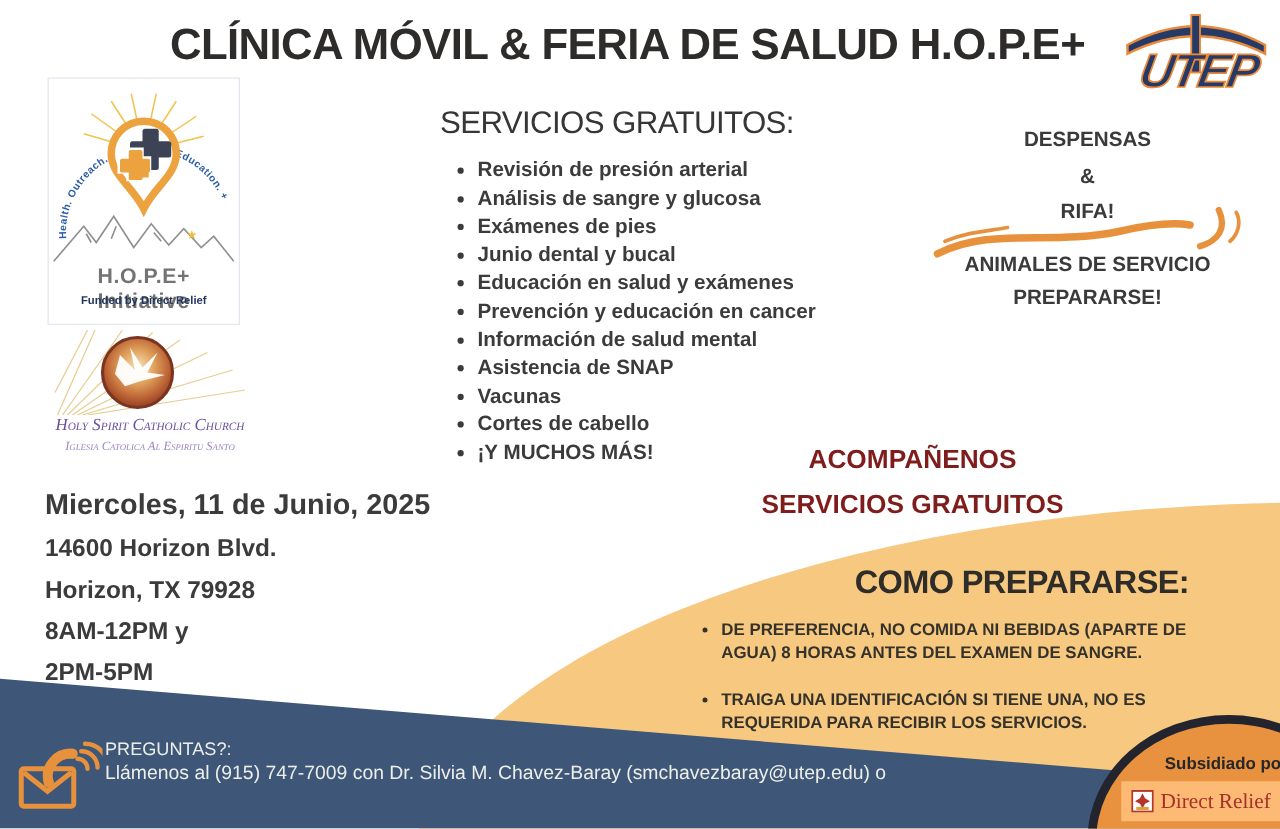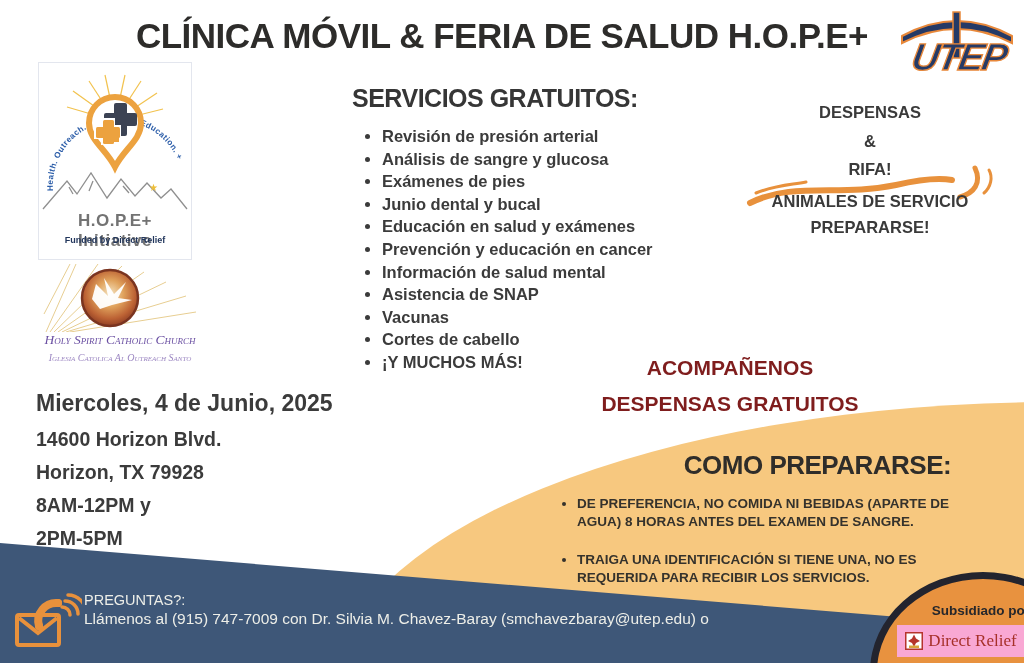--- a/index.html
+++ b/index.html
@@ -21,28 +21,28 @@
     border:1px solid #e3e6ee; background:#fff; text-align:center;
   }
   .hope-name { position:absolute; left:0; top:148px; width:100%; font-size:17px; font-weight:bold; color:#737373; letter-spacing:0.5px; }
   .hope-funded { position:absolute; left:0; top:172px; width:100%; font-size:9px; font-weight:bold; color:#22365c; }
   
   .church { position:absolute; left:40px; top:264px; width:160px; height:112px; text-align:center; }
   .church-line1 { position:absolute; top:68px; left:0; width:100%; font-family:"Liberation Serif", serif; font-style:italic; font-variant:small-caps; font-size:13.5px; color:#6a4fa2; }
   .church-line2 { position:absolute; top:88px; left:0; width:100%; font-family:"Liberation Serif", serif; font-style:italic; font-variant:small-caps; font-size:10px; color:#9c87c2; }
   
   .services { position:absolute; left:352px; top:84px; width:330px; }
-  .services h2 { font-size:25px; font-weight:bold; color:#363636; letter-spacing:-0.5px; }
+  .services h2 { font-size:25px; font-weight:normal; color:#363636; letter-spacing:-0.5px; }
   .services ul { margin:12px 0 0 0; padding-left:30px; }
   .services li { font-size:16.5px; font-weight:bold; color:#3b3b3b; line-height:22.6px; }
   
   .side-note { position:absolute; left:742px; top:103px; width:256px; text-align:center; color:#3a3a3a; font-weight:bold; }
   .side-note .l1 { font-size:16.5px; margin-bottom:10px; }
   .side-note .l2 { font-size:16.5px; margin-bottom:9px; }
-  .side-note .l3 { font-size:16.5px; margin-bottom:13px; position:relative; z-index:1; }
+  .side-note .l3 { font-size:16.5px; margin-bottom:24px; position:relative; z-index:1; }
   .side-note .l4 { font-size:16.5px; margin-bottom:7px; position:relative; z-index:1; }
   .side-note .l5 { font-size:16.5px; position:relative; z-index:1; }
   .swoosh { position:absolute; left:2px; top:60px; z-index:0; }
   
   .event { position:absolute; left:36px; top:390px; }
   .event .date { font-size:23px; font-weight:bold; color:#3b3b3b; margin-bottom:6px; }
   .event p { font-size:19.5px; font-weight:bold; color:#3b3b3b; line-height:33px; }
   
   .join { position:absolute; left:570px; top:350px; width:320px; text-align:center; z-index:2; }
   .join div { font-size:21px; font-weight:bold; color:#7f1d1d; line-height:36px; }
@@ -59,21 +59,21 @@
   .contact-icon { position:absolute; left:14px; top:586px; z-index:4; }
   .footer-text { position:absolute; left:84px; top:592px; z-index:4; color:#edeee8; }
   .footer-text .q { font-size:14.5px; margin-bottom:2px; }
   .footer-text p { font-size:15.5px; line-height:18.5px; }
   
   .sponsor-circle {
     position:absolute; left:870px; top:572px; width:226px; height:200px;
     border-radius:50%; background:#e8923f; border:7px solid #23242e; z-index:5;
   }
   .sponsor-label { position:absolute; left:24px; top:24px; width:160px; text-align:center; font-size:13.5px; font-weight:bold; color:#26272b; }
-  .dr-box { position:absolute; left:20px; top:46px; width:128px; height:32px; background:#f9a8d4; display:flex; align-items:center; justify-content:center; gap:5px; }
+  .dr-box { position:absolute; left:20px; top:46px; width:128px; height:32px; background:#fdba74; display:flex; align-items:center; justify-content:center; gap:5px; }
   .dr-text { font-family:"Liberation Serif", serif; font-size:17px; color:#a63029; }
 </style>
 </head>
 <body>
 
 <div class="page">
 
   <h1 class="title">CLÍNICA MÓVIL &amp; FERIA DE SALUD H.O.P.E+</h1>
 
   <div class="utep">
@@ -139,21 +139,21 @@
           <stop offset="0%" stop-color="#f4e3c0"></stop>
             <stop offset="40%" stop-color="#e0a25c"></stop>
           <stop offset="75%" stop-color="#bc6234"></stop>
             <stop offset="100%" stop-color="#8a3b22"></stop>
         </radialGradient>
       </defs>
       <circle cx="70" cy="34" r="28" fill="url(#cg)" stroke="#7a3420" stroke-width="2.5"></circle>
       <path d="M56,20 L68,32 L64,14 L74,30 L86,18 L78,34 L92,36 L72,41 L60,45 L52,35 Z" fill="#ffffff" opacity="0.95"></path>
     </svg>
     <div class="church-line1">Holy Spirit Catholic Church</div>
-    <div class="church-line2">Iglesia Catolica Al Outreach Santo</div>
+    <div class="church-line2">Iglesia Catolica Al Espiritu Santo</div>
   </div>
 
   <div class="services">
     <h2>SERVICIOS GRATUITOS:</h2>
     <ul>
         <li>Revisión de presión arterial</li>
         <li>Análisis de sangre y glucosa</li>
         <li>Exámenes de pies</li>
         <li>Junio dental y bucal</li>
         <li>Educación en salud y exámenes</li>
@@ -174,30 +174,30 @@
       <path d="M6,40 C50,18 95,34 152,22 C178,16 196,15 208,17" stroke="#e8913c" stroke-width="6" stroke-linecap="round"></path>
       <path d="M12,30 C32,22 46,22 62,19" stroke="#e8913c" stroke-width="3" stroke-linecap="round"></path>
       <path d="M216,34 C230,30 238,20 231,5" stroke="#e8913c" stroke-width="5" stroke-linecap="round"></path>
       <path d="M240,30 C247,24 249,14 245,7" stroke="#e8913c" stroke-width="3" stroke-linecap="round"></path>
     </svg>
     <div class="l4">ANIMALES DE SERVICIO</div>
     <div class="l5">PREPARARSE!</div>
   </div>
 
   <div class="event">
-    <div class="date">Miercoles, 4 de Junio, 2025</div>
+    <div class="date">Miercoles, 11 de Junio, 2025</div>
     <p>14600 Horizon Blvd.</p>
     <p>Horizon, TX 79928</p>
     <p>8AM-12PM y</p>
     <p>2PM-5PM</p>
   </div>
 
   <div class="join">
     <div>ACOMPAÑENOS</div>
-    <div>DESPENSAS GRATUITOS</div>
+    <div>SERVICIOS GRATUITOS</div>
   </div>
 
   <div class="blob"></div>
 
   <div class="prepare">
     <h3>COMO PREPARARSE:</h3>
     <ul>
         <li>DE PREFERENCIA, NO COMIDA NI BEBIDAS (APARTE DE AGUA) 8 HORAS ANTES DEL EXAMEN DE SANGRE.</li>
         <li>TRAIGA UNA IDENTIFICACIÓN SI TIENE UNA, NO ES REQUERIDA PARA RECIBIR LOS SERVICIOS.</li>
       </ul>

